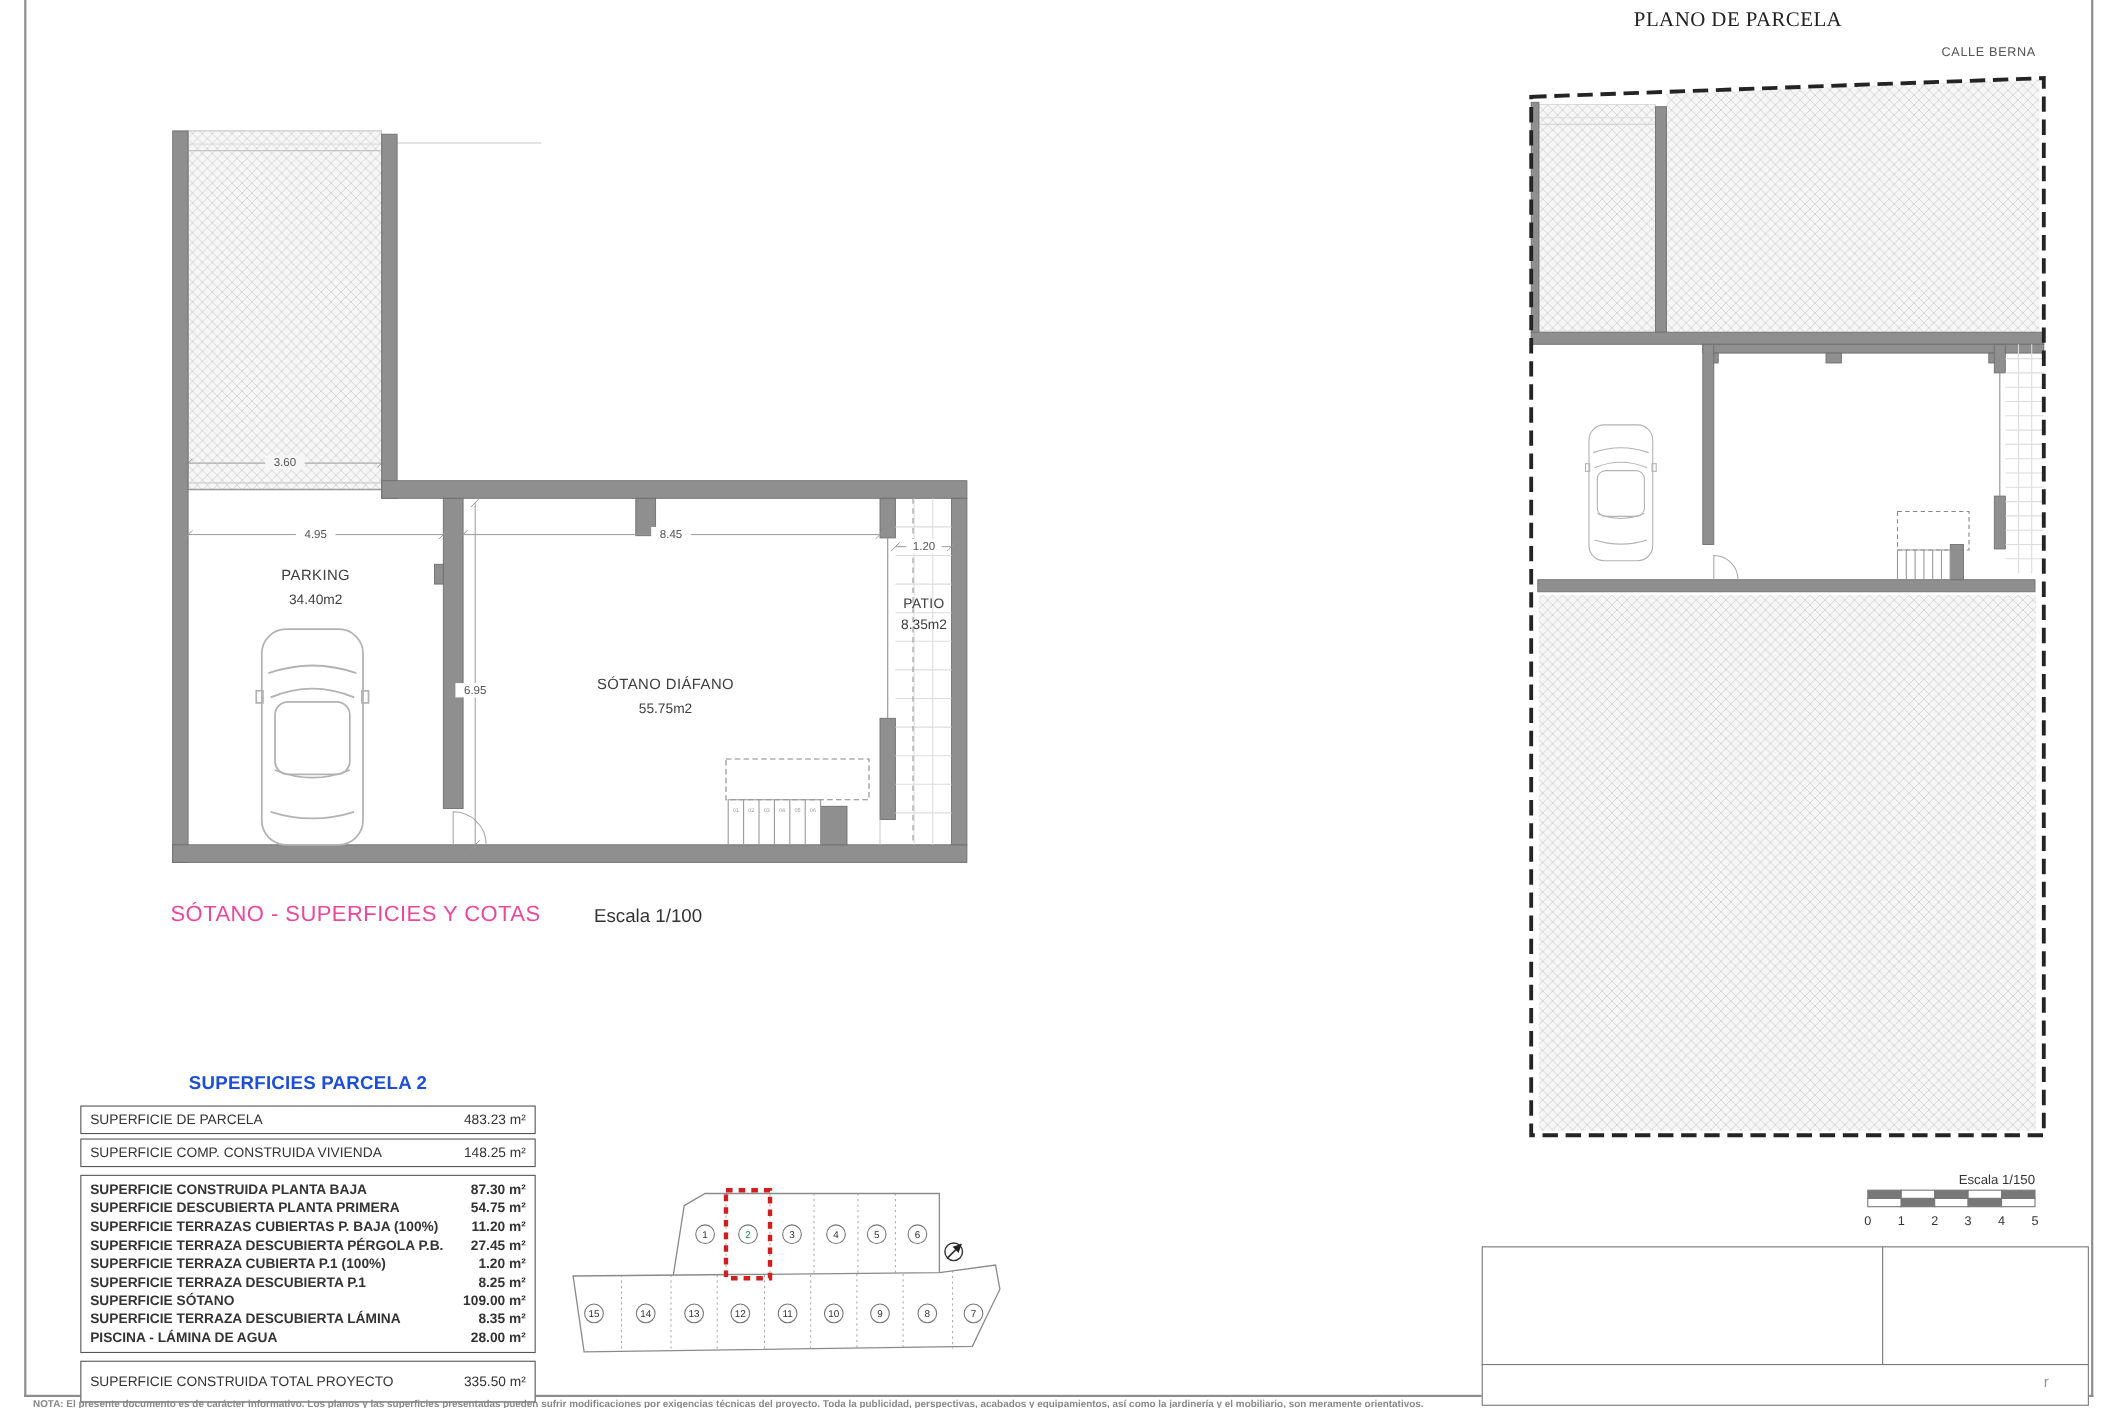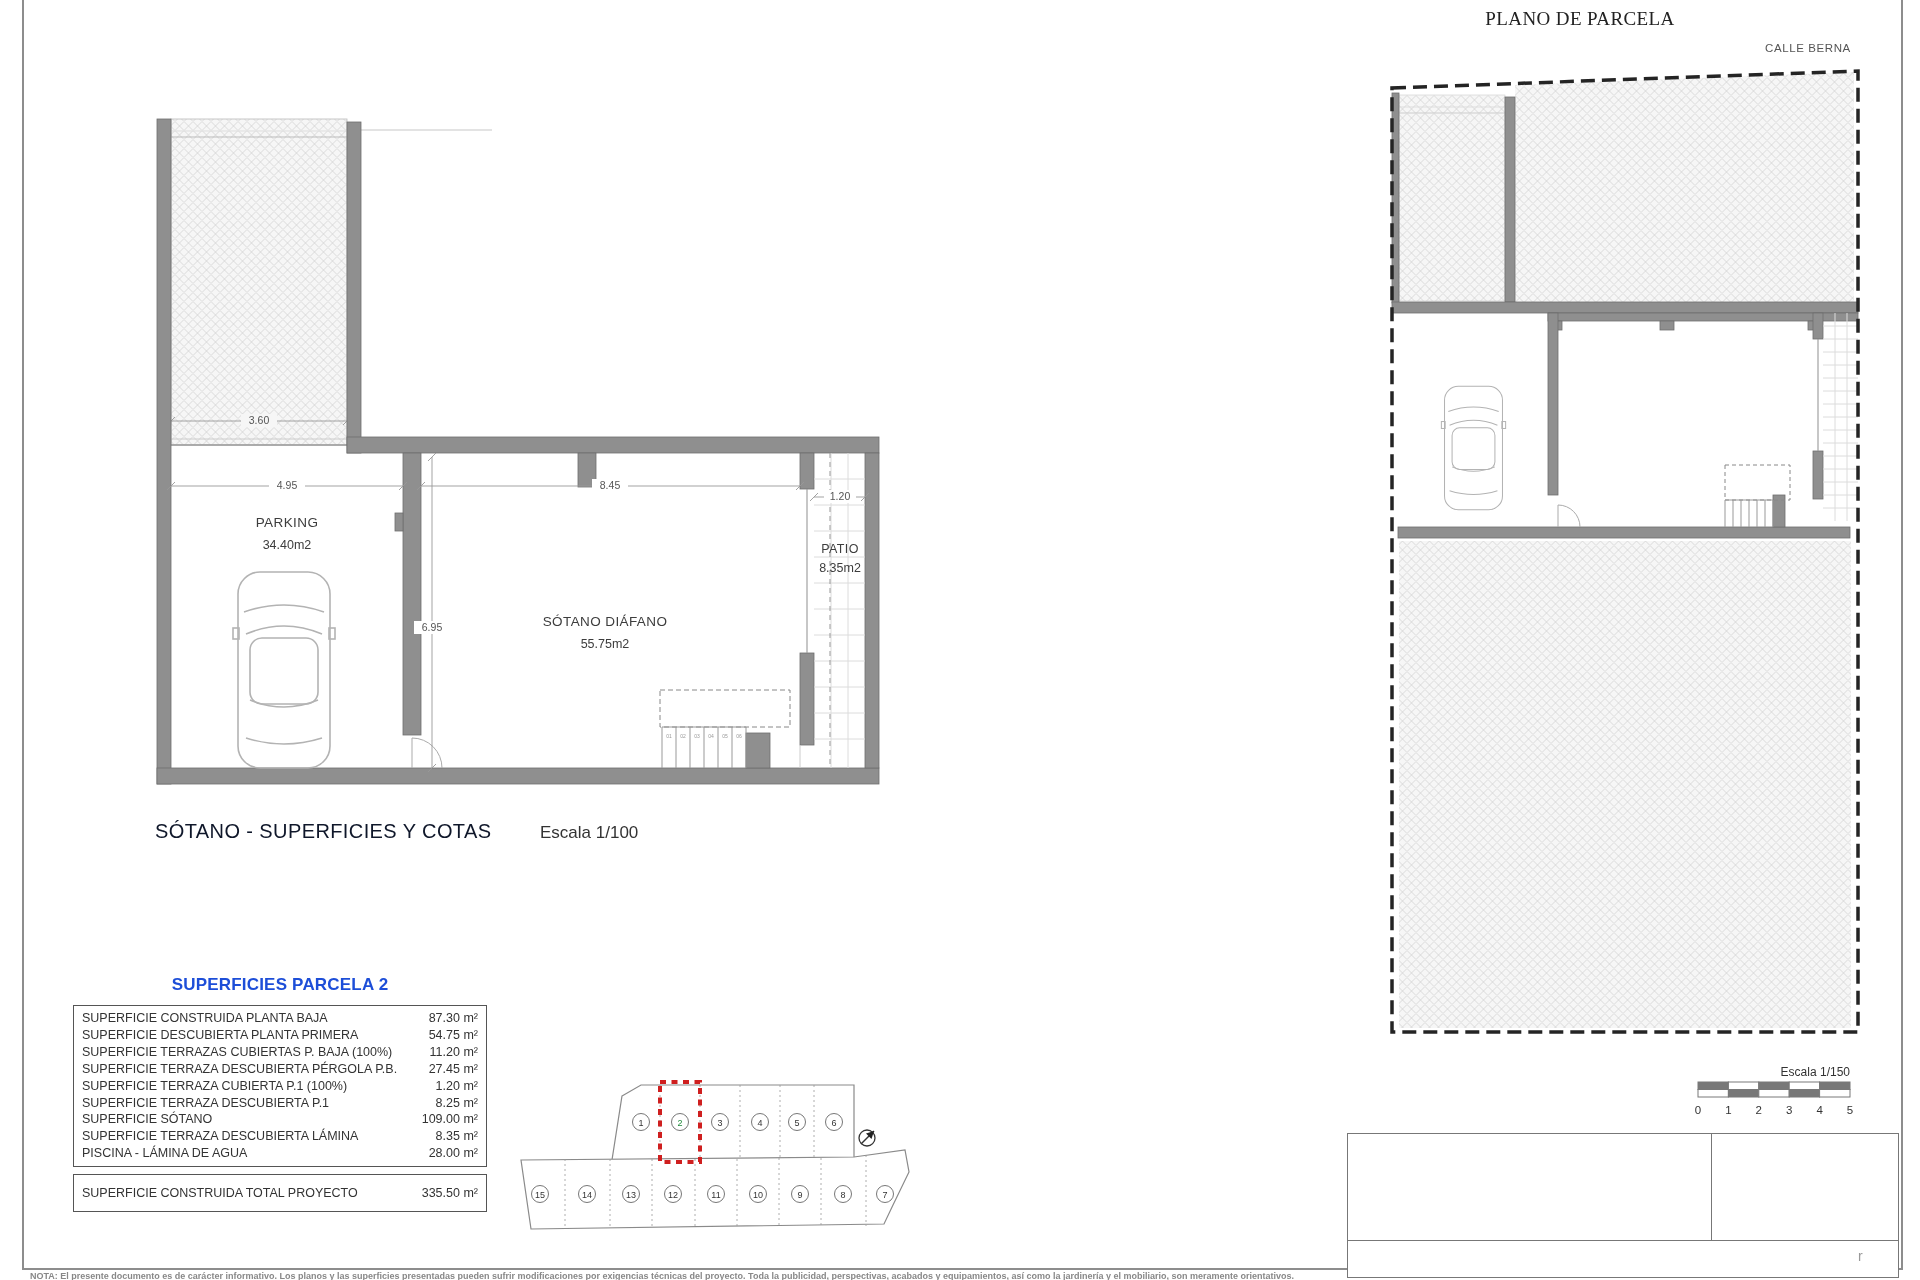--- a/index.html
+++ b/index.html
@@ -4,31 +4,31 @@
 <style>
   html,body{margin:0;padding:0;}
   body{
     width:1920px;height:1280px;position:relative;background:#ffffff;
     font-family:"Liberation Sans",sans-serif;color:#333;overflow:hidden;
   }
   .abs{position:absolute;}
   
   .pb{position:absolute;background:#8d8d8d;}
   
-  .cap-main{font-size:20px;color:#0f172a;letter-spacing:.4px;}
+  .cap-main{font-size:20px;color:#ec4899;letter-spacing:.4px;}
   .cap-scale{font-size:17px;color:#333;}
   .site-title{font-size:19px;color:#222;letter-spacing:.4px;text-align:center;font-family:Liberation Serif, serif;}
   .street{font-size:11.5px;color:#555;letter-spacing:.6px;}
   
   .areas-table{position:absolute;left:73px;top:936px;width:414px;}
   .areas-title{text-align:center;font-weight:bold;font-size:17px;color:#1d4ed8;margin-bottom:10px;letter-spacing:.2px;margin-top:39px;}
   .srow{border:1.5px solid #555;margin-bottom:4px;display:flex;justify-content:space-between;
         padding:5px 8px;font-size:12.5px;background:#fff;}
   .tbox{border:1.5px solid #555;padding:4px 8px;margin-top:7px;background:#fff;}
-  .drow{display:flex;justify-content:space-between;font-size:12.5px;line-height:16.9px;}
+  .drow{display:flex;justify-content:space-between;font-size:12.5px;line-height:16.9px;font-weight:bold;}
   .trow{display:flex;justify-content:space-between;font-size:12.5px;padding:7px 0;gap:32px;}
   .tlabel{white-space:nowrap;}
   .tvalue{white-space:nowrap;}
   
   .tb{position:absolute;border:1.5px solid #777;background:#fff;}
   .tb-mark{position:absolute;color:#999;font-size:14px;}
   .note{position:absolute;left:30px;top:1271px;width:1860px;font-size:9px;color:#888;
         white-space:nowrap;overflow:hidden;font-weight:bold;}
   
   svg text{font-family:"Liberation Sans",sans-serif;}
@@ -178,20 +178,32 @@
   <text class="roomarea" x="475" y="558" text-anchor="middle">55.75m2</text>
   <text class="roomname" style="font-size:12.5px" x="710" y="463" text-anchor="middle">PATIO</text>
   <text class="roomarea" x="710" y="482" text-anchor="middle">8.35m2</text>
 </svg>
 
 <div class="abs cap-main" style="left:155px;top:820px;">SÓTANO - SUPERFICIES Y COTAS</div>
 <div class="abs cap-scale" style="left:540px;top:823px;text-align:right;">Escala 1/100</div>
 
 <div class="areas-table">
   <div class="areas-title">SUPERFICIES PARCELA 2</div>
+  <div>
+
+      <div class="srow">
+        <span class="tlabel">SUPERFICIE DE PARCELA</span>
+        <span class="tvalue">483.23 m²</span>
+      </div>
+
+      <div class="srow">
+        <span class="tlabel">SUPERFICIE COMP. CONSTRUIDA VIVIENDA</span>
+        <span class="tvalue">148.25 m²</span>
+      </div>
+    </div>
   <div class="tbox">
 
       <div class="drow">
         <span class="tlabel">SUPERFICIE CONSTRUIDA PLANTA BAJA</span>
         <span class="tvalue">87.30 m²</span>
       </div>
 
       <div class="drow">
         <span class="tlabel">SUPERFICIE DESCUBIERTA PLANTA PRIMERA</span>
         <span class="tvalue">54.75 m²</span>

